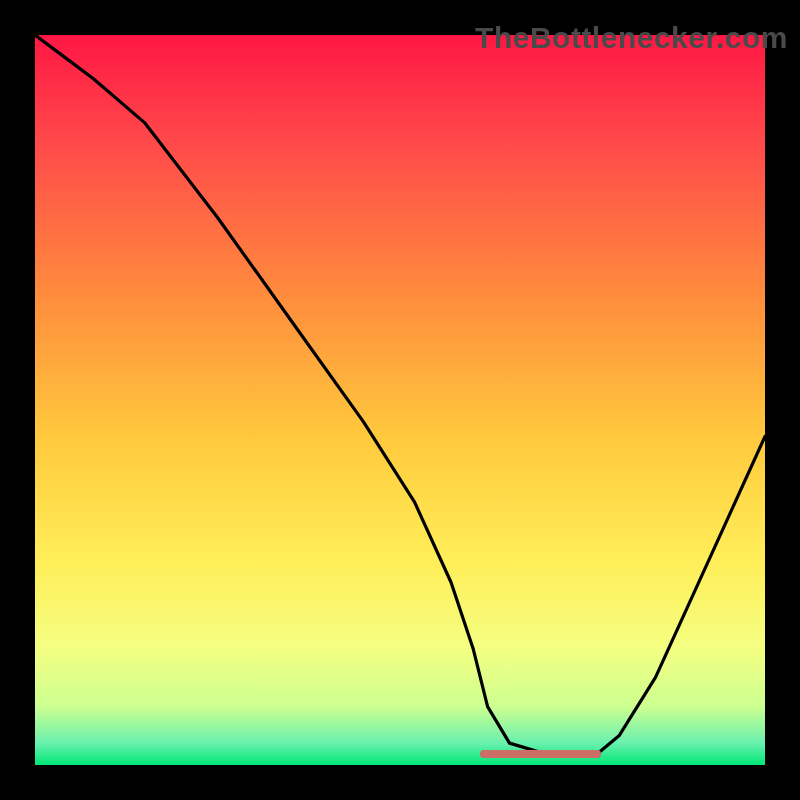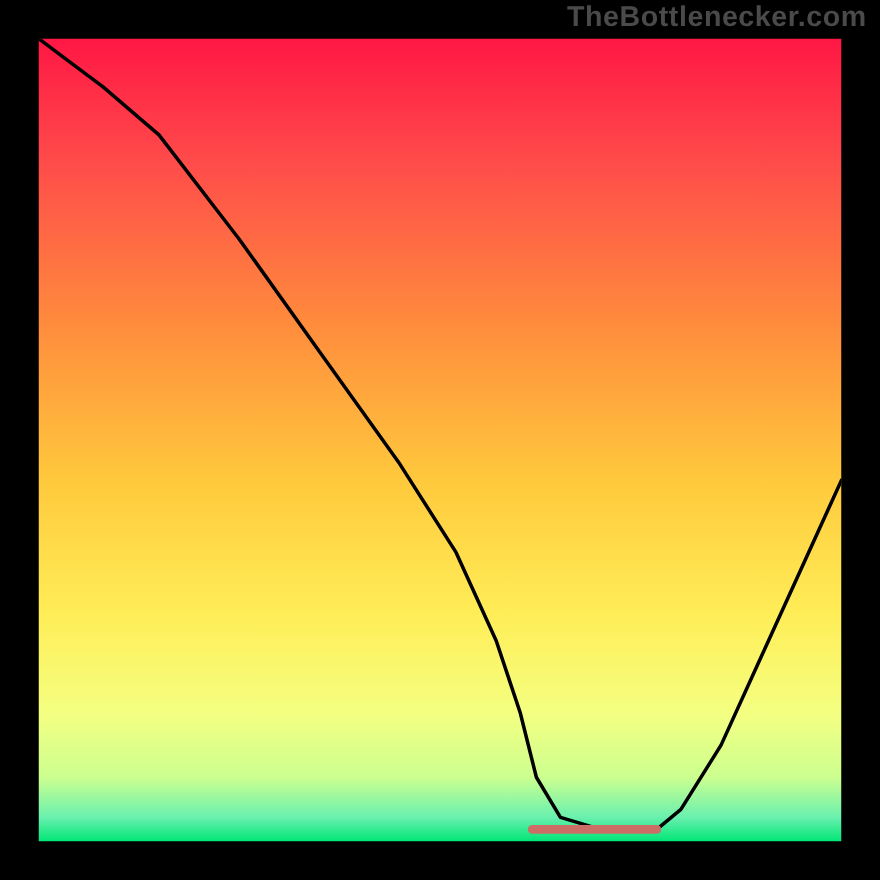--- a/index.html
+++ b/index.html
@@ -12,24 +12,24 @@
     overflow: hidden;
   }
   .frame {
     position: relative;
     width: 800px;
     height: 800px;
     background: #000;
   }
   .watermark {
     position: absolute;
-    top: 0;
+    top: 21px;
     right: 12px;
     color: #4a4a4a;
-    font-size: 26px;
+    font-size: 30px;
     font-weight: 600;
     letter-spacing: 0.5px;
     z-index: 5;
   }
   .plot-wrapper {
     position: absolute;
     left: 35px;
     top: 35px;
     width: 730px;
     height: 730px;

